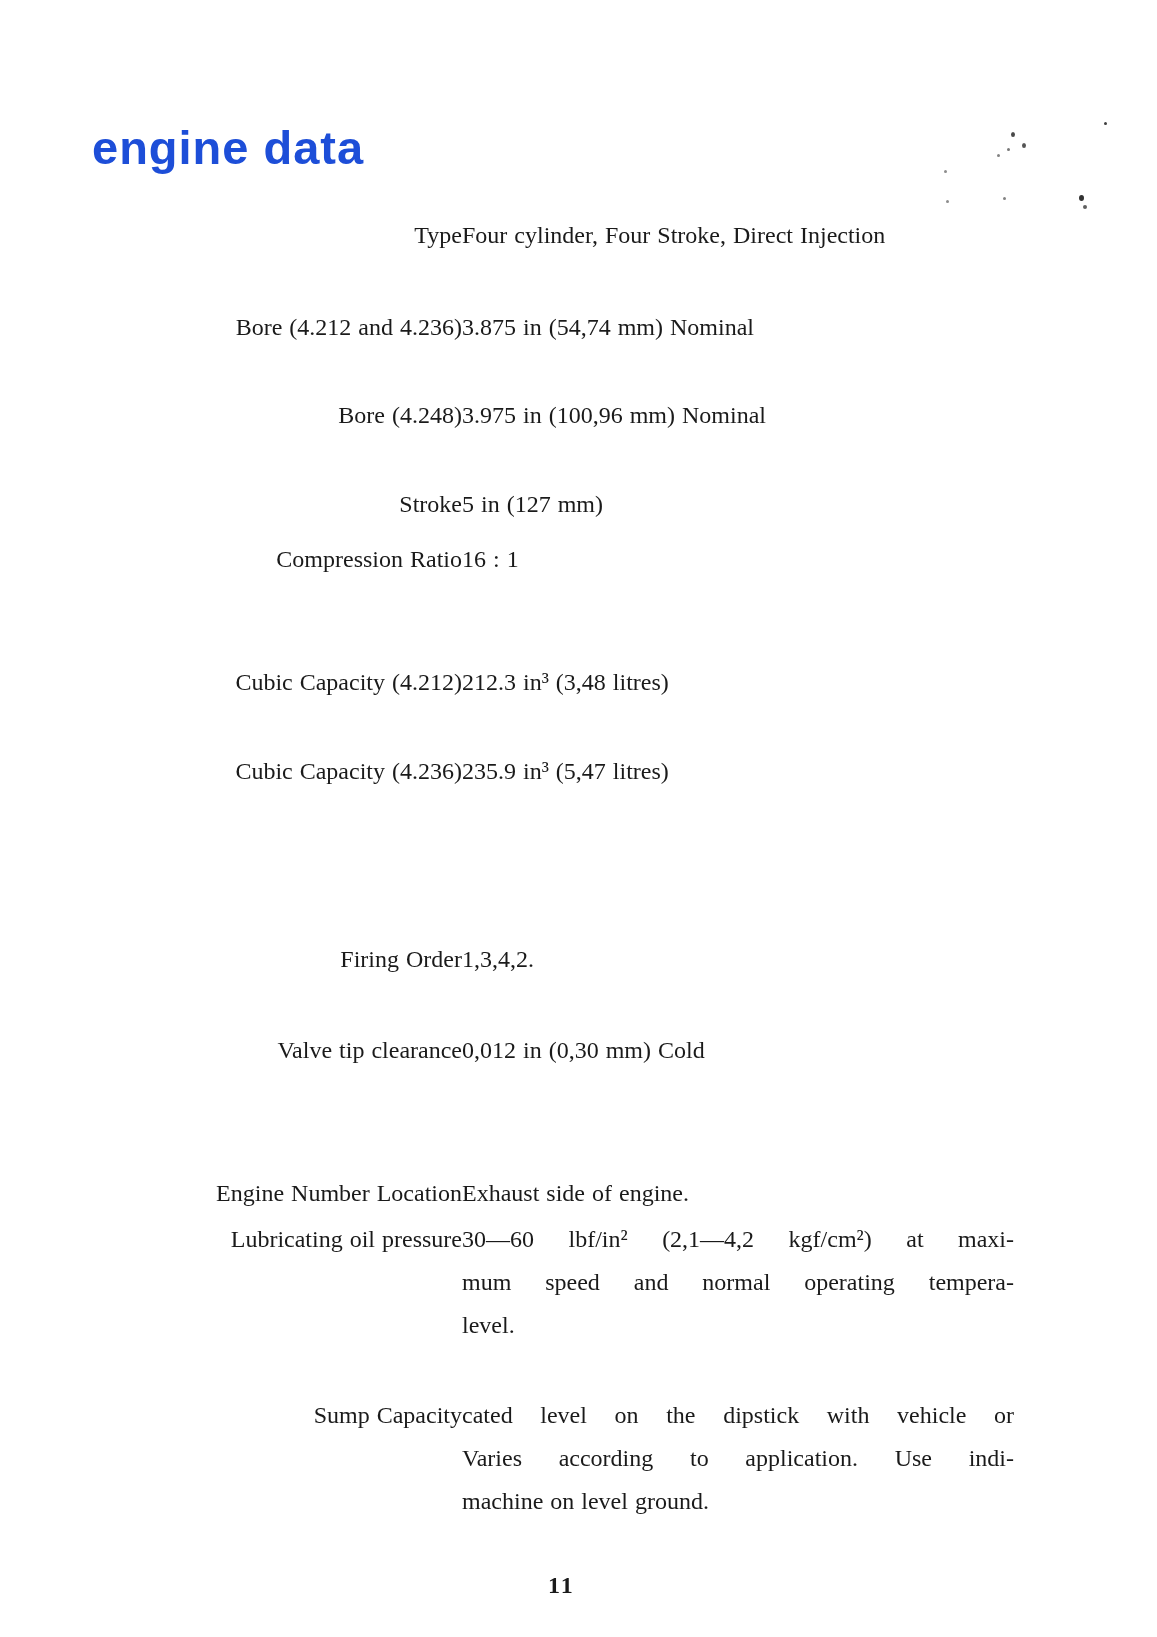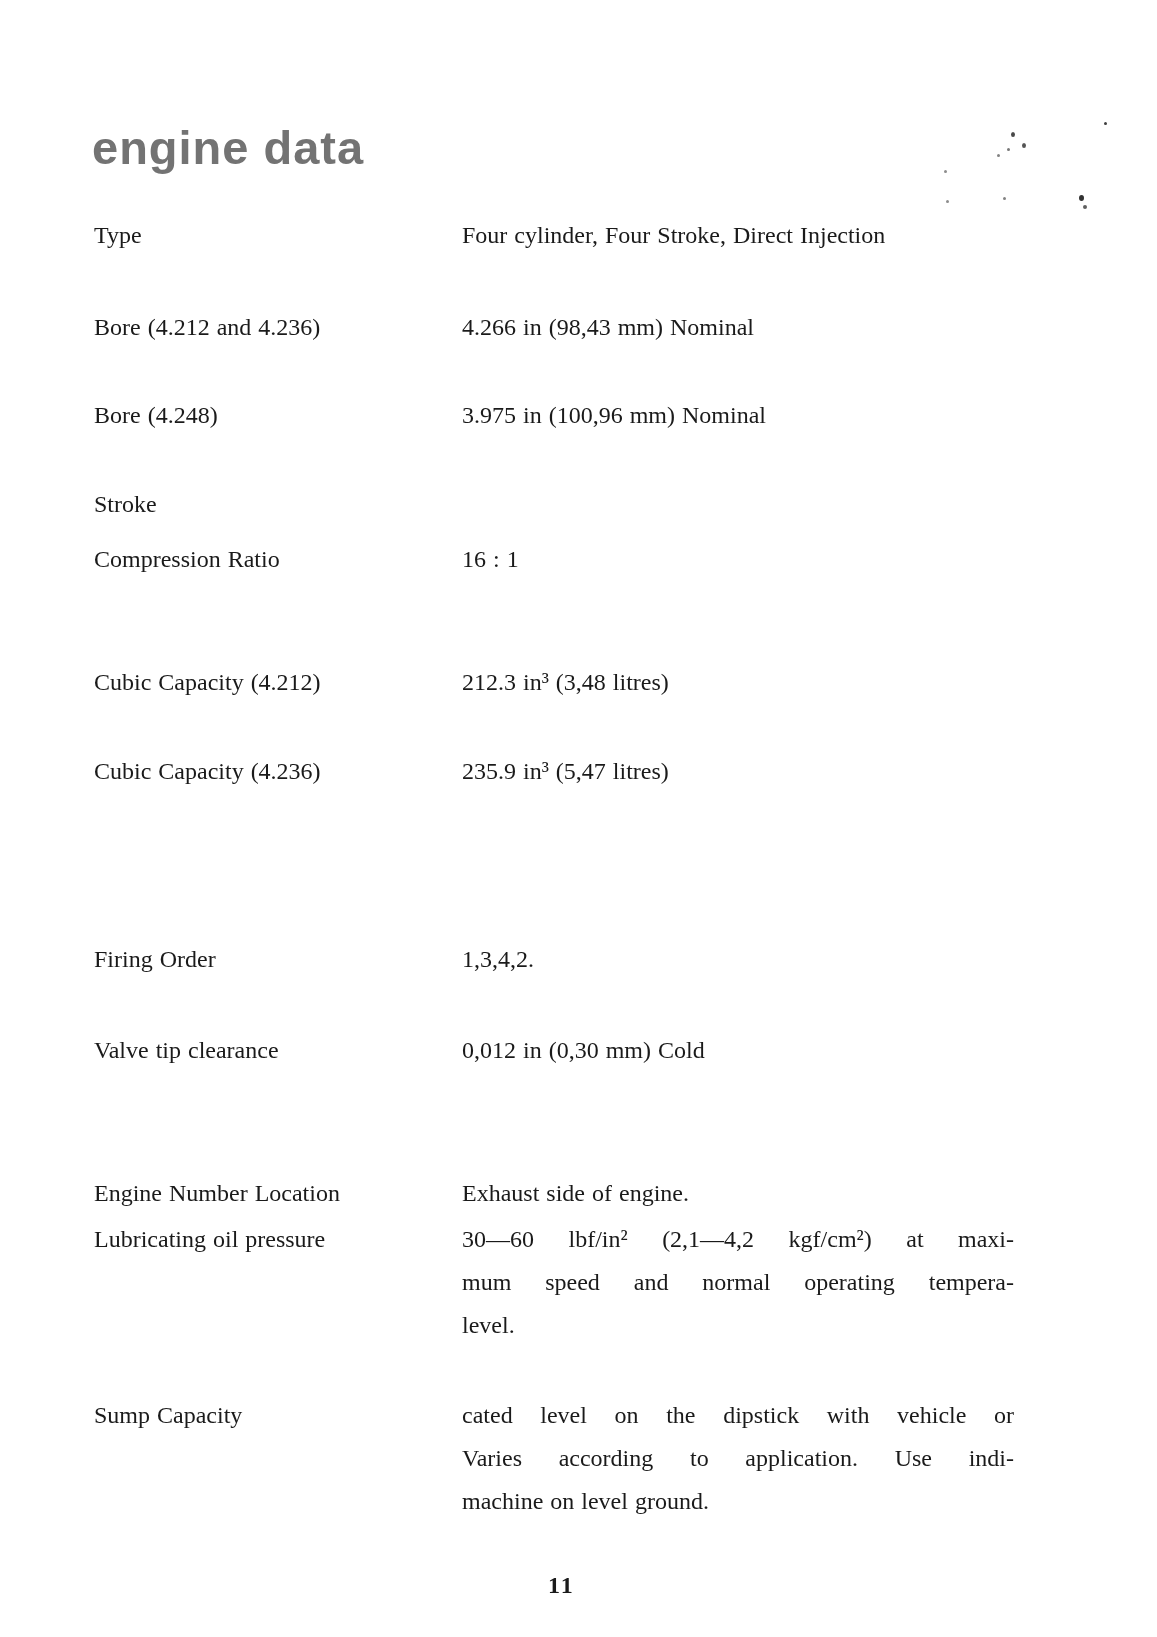--- a/index.html
+++ b/index.html
@@ -15,35 +15,36 @@
   .doc-title {
     position: absolute;
     left: 92px;
     top: 124px;
     margin: 0;
     font-family: "Liberation Sans", sans-serif;
     font-weight: bold;
     font-size: 47px;
     line-height: 1;
     letter-spacing: 1px;
-    color: #737373;
+    color: #1d4ed8;
   }
   .spec-row {
     position: absolute;
     left: 94px;
     width: 920px;
     display: flex;
     align-items: flex-start;
   }
   .spec-label {
     flex: 0 0 368px;
     width: 368px;
     font-size: 24px;
     line-height: 30px;
     word-spacing: 1px;
+    text-align: right;
   }
   .spec-value {
     width: 552px;
     font-size: 24px;
     line-height: 30px;
     word-spacing: 1px;
   }
   .spec-row.para .spec-label,
   .spec-row.para .spec-value .vline {
     line-height: 43px;
@@ -86,30 +87,31 @@
   <i class="speck" style="left:1079px;top:195px;width:5px;height:6px;opacity:.9"></i>
   <i class="speck" style="left:1083px;top:205px;width:4px;height:4px;opacity:.7"></i>
 
   <div class="spec-row" style="top:220px">
     <div class="spec-label">Type</div>
     <div class="spec-value">Four cylinder, Four Stroke, Direct Injection</div>
   </div>
 
   <div class="spec-row" style="top:312px">
     <div class="spec-label">Bore (4.212 and 4.236)</div>
-    <div class="spec-value">4.266 in (98,43 mm) Nominal</div>
+    <div class="spec-value">3.875 in (54,74 mm) Nominal</div>
   </div>
 
   <div class="spec-row" style="top:400px">
     <div class="spec-label">Bore (4.248)</div>
     <div class="spec-value">3.975 in (100,96 mm) Nominal</div>
   </div>
 
   <div class="spec-row" style="top:489px">
     <div class="spec-label">Stroke</div>
+    <div class="spec-value">5 in (127 mm)</div>
   </div>
 
   <div class="spec-row" style="top:544px">
     <div class="spec-label">Compression Ratio</div>
     <div class="spec-value">16 : 1</div>
   </div>
 
   <div class="spec-row" style="top:667px">
     <div class="spec-label">Cubic Capacity (4.212)</div>
     <div class="spec-value">212.3 in³ (3,48 litres)</div>

